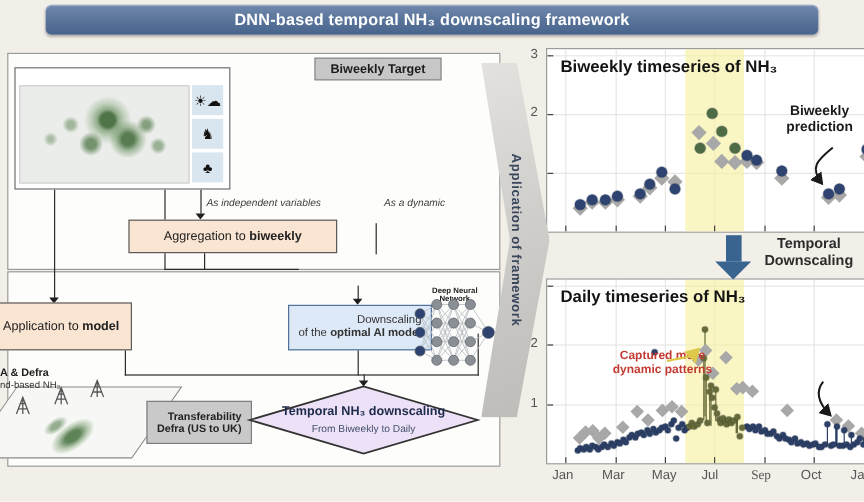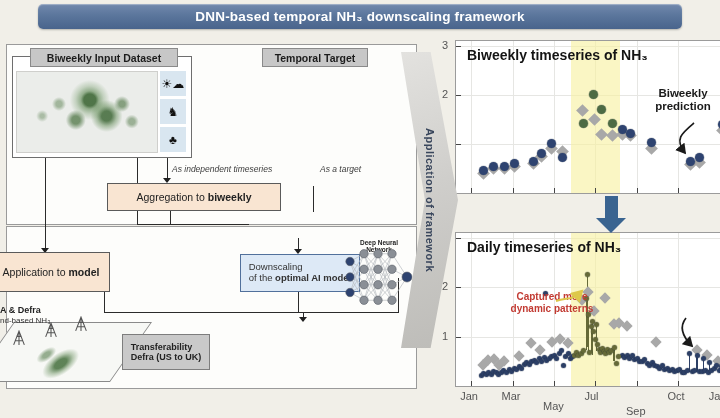--- a/index.html
+++ b/index.html
@@ -8,21 +8,21 @@
   .abs{position:absolute}
   
   .banner{position:absolute;left:38px;top:4px;width:644px;height:25px;border-radius:5px;
           background:linear-gradient(180deg,#7289ad 0%,#5b769c 45%,#49648c 100%);
           box-shadow:inset 0 1px 1px rgba(255,255,255,.35),0 1px 2px rgba(0,0,0,.25);
           display:flex;align-items:center;justify-content:center;
           color:#fff;font-weight:bold;font-size:13.5px;letter-spacing:.2px}
   
   .panel{position:absolute;background:#fdfdfb;border:1.5px solid #9a9a9a}
   
-  .fbox{position:absolute;display:flex;align-items:center;justify-content:center;text-align:left;
+  .fbox{position:absolute;display:flex;align-items:center;justify-content:center;text-align:right;
         font-size:10.5px;line-height:1.15}
   .peach{background:#f9e5d2;border:1.3px solid #5a5a5a}
   .blue{background:#dde9f6;border:1.4px solid #51709b;color:#333}
   .chip{position:absolute;background:#c7c7c7;border:1px solid #8a8a8a;display:flex;align-items:center;
         justify-content:center;font-weight:bold;font-size:10.5px;color:#1c1c1c;z-index:6}
   .ital{position:absolute;font-style:italic;font-size:8.5px;color:#3c3c3c;z-index:5}
   .ln{position:absolute;background:#2b2b2b;z-index:4}
   .ah{position:absolute;width:0;height:0;border:solid transparent;z-index:4}
   .ah-down{border-width:5.5px 4px 0 4px;border-top-color:#1f1f1f}
   .ah-left{border-width:4px 5.5px 4px 0;border-right-color:#1f1f1f}
@@ -105,30 +105,27 @@
     <div class="icon-tile" style="top:14px">
         <span>☀☁</span>
       </div>
     <div class="icon-tile" style="top:42px">
         <span>♞</span>
       </div>
     <div class="icon-tile" style="top:70px">
         <span>♣</span>
       </div>
   </div>
-  <div class="chip" style="left:30px;top:48px;width:146px;height:17px">
-    <span>Biweekly Input Dataset</span>
-  </div>
 
   <div class="chip" style="left:262px;top:48px;width:104px;height:17px">
-    <span>Temporal Target</span>
-  </div>
-
-  <div class="ital" style="left:172px;top:164px">As independent timeseries</div>
-  <div class="ital" style="left:320px;top:164px">As a target</div>
+    <span>Biweekly Target</span>
+  </div>
+
+  <div class="ital" style="left:172px;top:164px">As independent variables</div>
+  <div class="ital" style="left:320px;top:164px">As a dynamic</div>
 
   <div class="ln" style="left:45px;top:156px;width:1.3px;height:95px"></div>
   <div class="ah ah-down" style="left:41px;top:248px"></div>
   <div class="ln" style="left:137px;top:156px;width:1.3px;height:69px"></div>
   <div class="ln" style="left:137px;top:224px;width:112px;height:1.3px"></div>
   <div class="ln" style="left:167px;top:156px;width:1.3px;height:22px"></div>
   <div class="ah ah-down" style="left:163px;top:178px"></div>
   <div class="ln" style="left:170px;top:209px;width:1.3px;height:16px"></div>
   <div class="ln" style="left:313px;top:186px;width:1.3px;height:26px"></div>
   <div class="ln" style="left:298px;top:238px;width:1.3px;height:12px"></div>
@@ -217,20 +214,27 @@
       <circle cx="33" cy="22.25" r="4.2" fill="#8a8f96" stroke="#5a6068" stroke-width="0.6"></circle>
       <circle cx="33" cy="37.75" r="4.2" fill="#8a8f96" stroke="#5a6068" stroke-width="0.6"></circle>
       <circle cx="33" cy="53.25" r="4.2" fill="#8a8f96" stroke="#5a6068" stroke-width="0.6"></circle>
       <circle cx="47" cy="6.75" r="4.2" fill="#8a8f96" stroke="#5a6068" stroke-width="0.6"></circle>
       <circle cx="47" cy="22.25" r="4.2" fill="#8a8f96" stroke="#5a6068" stroke-width="0.6"></circle>
       <circle cx="47" cy="37.75" r="4.2" fill="#8a8f96" stroke="#5a6068" stroke-width="0.6"></circle>
       <circle cx="47" cy="53.25" r="4.2" fill="#8a8f96" stroke="#5a6068" stroke-width="0.6"></circle>
       <circle cx="62" cy="30" r="5" fill="#2e4370" stroke="#5a6068" stroke-width="0.6"></circle>
     </svg>
 
+  <div class="diamond-wrap">
+    <svg width="196" height="62">
+      <polygon points="3,31 98,3 193,31 98,59" fill="#ede1f7" stroke="#333" stroke-width="1.5"></polygon>
+    </svg>
+    <div class="dia-title">Temporal NH₃ downscaling</div>
+    <div class="dia-sub">From Biweekly to Daily</div>
+  </div>
 
   <div class="uk-lab1">A &amp; Defra</div>
   <div class="uk-lab2">nd-based NH₃</div>
   <div class="uk-map"></div>
   <svg class="tower" style="left:12px;top:330px" width="14" height="16" viewBox="0 0 12 15">
       <path d="M1 14 L6 1 L11 14 M2.5 10 L9.5 10 M3.5 6 L8.5 6 M6 1 L6 14" stroke="#555" fill="none" stroke-width="1"></path>
     </svg>
   <svg class="tower" style="left:44px;top:322px" width="14" height="16" viewBox="0 0 12 15">
       <path d="M1 14 L6 1 L11 14 M2.5 10 L9.5 10 M3.5 6 L8.5 6 M6 1 L6 14" stroke="#555" fill="none" stroke-width="1"></path>
     </svg>
@@ -309,20 +313,24 @@
       <div class="tick-x" style="left: 180.947px; top: 147px;"></div>
       <div class="tick-x" style="left: 222.401px; top: 147px;"></div>
       <div class="tick-x" style="left: 263.855px; top: 147px;"></div>
       <div class="tick-y" style="left: 0px; top: 102.968px;"></div>
       <div class="tick-y" style="left: 0px; top: 53.9355px;"></div>
       <div class="tick-y" style="left: 0px; top: 4.90323px;"></div>
     </div>
 
   <div class="ds-shaft"></div>
   <div class="ds-head"></div>
+  <div class="ds-label">
+    <span>Temporal</span><br>
+    <span>Downscaling</span>
+  </div>
 
   <div class="chart" id="chart1" style="top:232px;height:153px">
     <div class="chart-title">Daily timeseries of NH₃</div>
     <div class="anno-red" id="red-anno" style="left:38px;top:58px;width:116px">Captured more<br>dynamic patterns</div>
     <svg class="overlay" style="left:0;top:0" width="268" height="153">
       <defs>
         <marker id="ah1" markerWidth="7" markerHeight="7" refX="5" refY="3.5" orient="auto">
             <path d="M0 0 L6 3.5 L0 7 Z" fill="#1a1a1a"></path>
           </marker>
         <marker id="ah2" markerWidth="7" markerHeight="7" refX="5" refY="3.5" orient="auto">
@@ -497,20 +505,20 @@
 
   <div id="axis-labels">
       <span class="axis-lab" style="left: 442px; top: 136.968px;">1</span>
       <span class="axis-lab" style="left: 442px; top: 87.9355px;">2</span>
       <span class="axis-lab" style="left: 442px; top: 38.9032px;">3</span>
       <span class="axis-lab" style="left: 442px; top: 329.645px;">1</span>
       <span class="axis-lab" style="left: 442px; top: 280.29px;">2</span>
       <span class="axis-lab" style="left: 442px; top: 230.935px;">3</span>
       <span class="axis-lab" style="left: 460.131px; top: 390px;">Jan</span>
       <span class="axis-lab" style="left: 501.585px; top: 390px;">Mar</span>
-      <span class="axis-lab" style="left: 543.039px; top: 400px;">May</span>
+      <span class="axis-lab" style="left: 543.039px; top: 390px;">May</span>
       <span class="axis-lab" style="left: 584.493px; top: 390px;">Jul</span>
-      <span class="axis-lab" style="left: 625.947px; top: 405px;">Sep</span>
+      <span class="axis-lab" style="left: 625.947px; top: 390px; font-family: Liberation Serif, serif;">Sep</span>
       <span class="axis-lab" style="left: 667.401px; top: 390px;">Oct</span>
       <span class="axis-lab" style="left: 708.855px; top: 390px;">Ja</span>
     </div>
 
 </div>
 
 </body></html>

